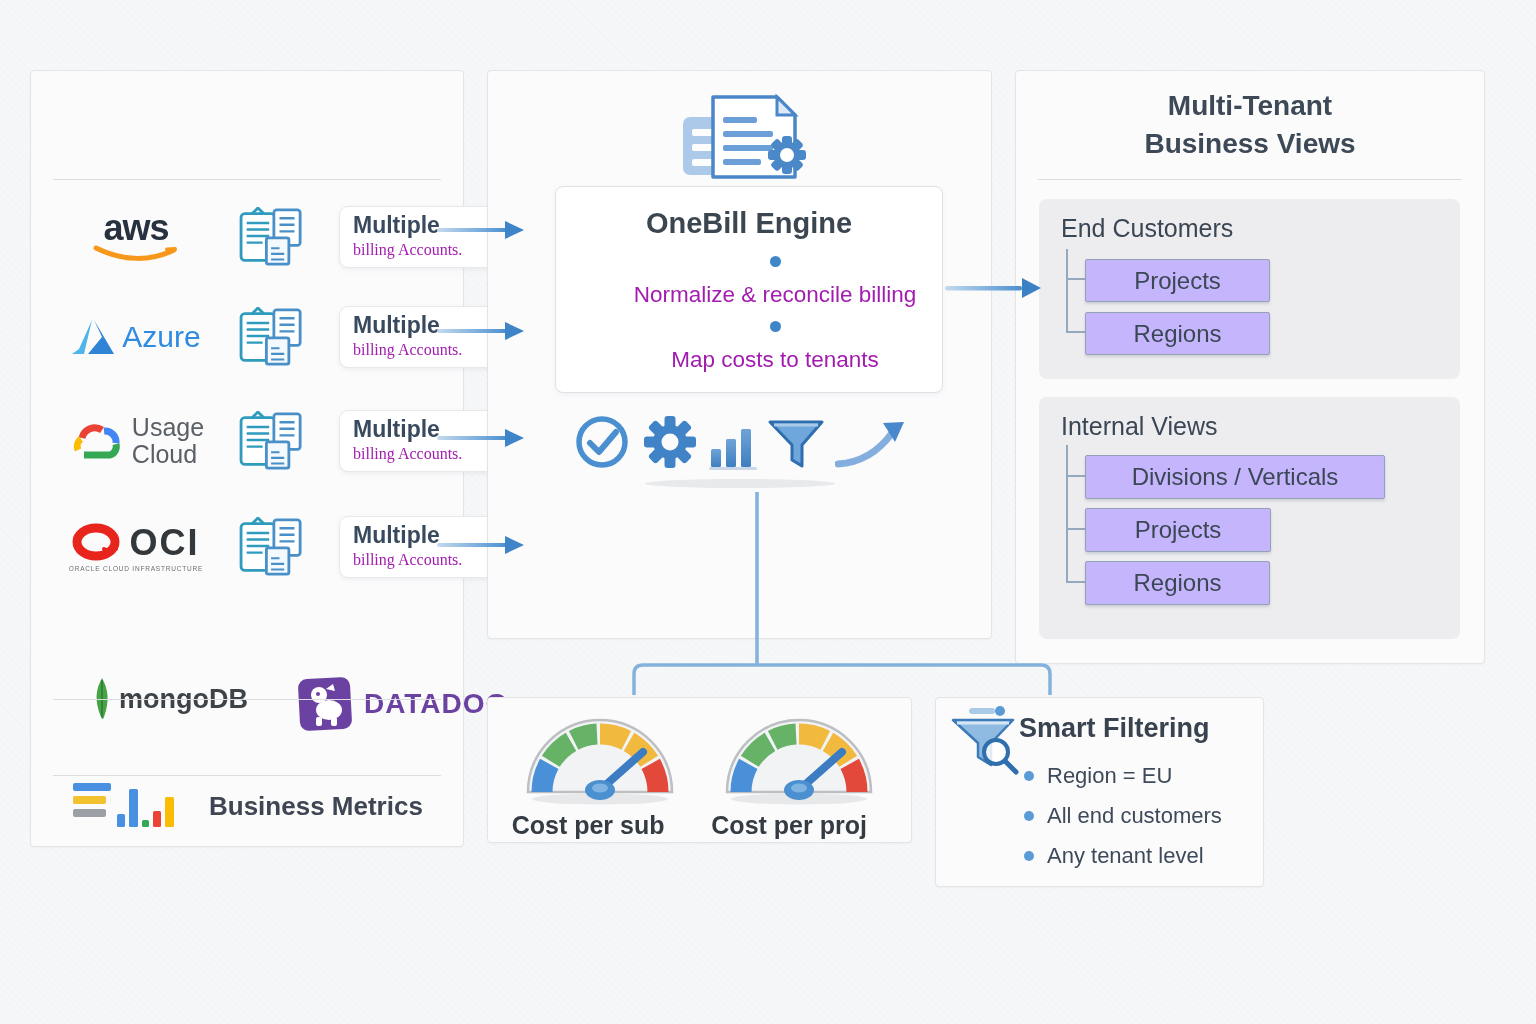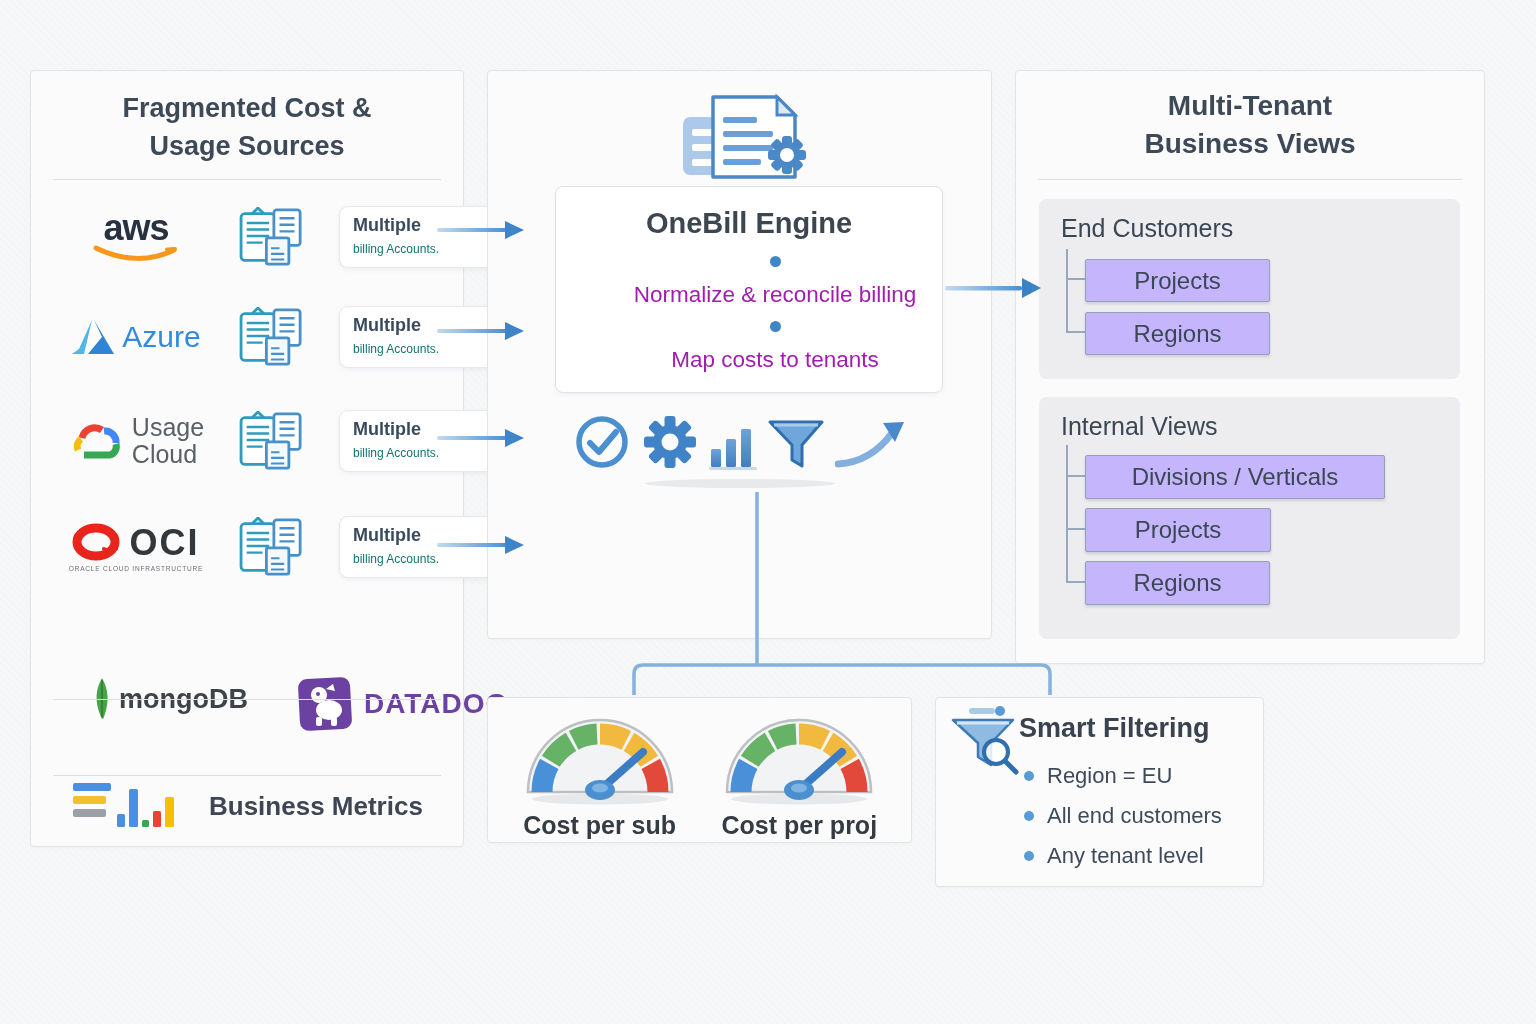--- a/index.html
+++ b/index.html
@@ -18,22 +18,22 @@
 
   
   .left-panel{left:30px;top:70px;width:432px;height:775px;}
   .lp-title{position:absolute;top:18px;left:0;width:100%;text-align:center;
     font-size:27px;line-height:38px;font-weight:600;color:#3d4956;}
   .src-row{position:absolute;left:0;width:100%;height:88px;display:flex;align-items:center;padding-left:30px;box-sizing:border-box;gap:23px;}
   .logo-box{width:150px;display:flex;justify-content:center;align-items:center;flex-shrink:0;}
   .billing-icon{width:68px;height:60px;margin-left:4px;flex-shrink:0;}
   .badge{margin-left:10px;background:#ffffff;border:1px solid #e7e8ea;border-radius:9px;
     box-shadow:0 2px 5px rgba(90,100,120,.08);padding:5px 13px 7px 13px;min-width:130px;}
-  .badge-title{font-size:18px;font-weight:600;color:#3a4a5e;line-height:27px;}
-  .badge-sub{font-size:12px;color:#0f766e;line-height:21px;}
+  .badge-title{font-size:23px;font-weight:600;color:#3a4a5e;line-height:27px;}
+  .badge-sub{font-size:16px;color:#a21caf;line-height:21px;font-family:Liberation Serif, serif;}
 
   .aws-wrap{display:flex;flex-direction:column;align-items:center;}
   .aws-text{font-size:36px;font-weight:700;letter-spacing:-1px;color:#27313f;line-height:34px;}
   .azure-wrap{display:flex;align-items:center;gap:7px;}
   .azure-text{font-size:30px;color:#2f8ce0;font-weight:500;}
   .gc-wrap{display:flex;align-items:center;gap:8px;}
   .gc-text{font-size:25px;color:#5a6066;line-height:27px;}
   .oci-wrap{display:flex;flex-direction:column;align-items:center;}
   .oci-row{display:flex;align-items:center;gap:5px;}
   .oci-text{font-size:36px;font-weight:600;letter-spacing:2px;color:#33383d;line-height:36px;}
@@ -70,21 +70,21 @@
   .group-card{position:absolute;left:23px;width:421px;background:#ededef;border-radius:8px;}
   .gc1{top:128px;height:180px;} .gc2{top:326px;height:242px;}
   .group-label{position:absolute;top:15px;left:22px;font-size:25px;color:#3b4654;}
   .tree-v{position:absolute;left:27px;width:2px;background:#94a8be;}
   .tree-h{position:absolute;left:27px;width:19px;height:2px;background:#94a8be;}
   .tbox{position:absolute;left:46px;background:#c4b5fd;border:1px solid #93a2b4;border-radius:2px;
     box-shadow:0 2px 3px rgba(120,130,150,.28);font-size:24px;color:#3b4754;text-align:center;}
 
   
   .gauges-panel{left:487px;top:697px;width:425px;height:146px;display:flex;justify-content:space-evenly;align-items:flex-start;padding-top:10px;box-sizing:border-box;}
-  .gauge-block{display:flex;flex-direction:column;align-items:center;}
+  .gauge-block{display:flex;flex-direction:column;align-items:flex-start;}
   .gauge-label{margin-top:3px;font-size:25px;font-weight:600;color:#343b42;}
 
   
   .filter-panel{left:935px;top:697px;width:327px;height:188px;}
   .sf-icon{position:absolute;left:15px;top:8px;}
   .sf-title{position:absolute;left:83px;top:15px;font-size:27px;font-weight:700;color:#39434f;}
   .sf-list{position:absolute;left:88px;top:58px;}
   .sf-li{display:flex;align-items:center;gap:13px;height:40px;font-size:22px;color:#3e4a5a;}
   .sf-dot{width:10px;height:10px;border-radius:50%;background:#5b9bd5;flex-shrink:0;}
 
@@ -126,24 +126,20 @@
         <path d="M117,33.8 A58,58 0 0 1 137.2,53.3" fill="none" stroke="#f2b93f" stroke-width="21"></path>
         <path d="M138.7,55.9 A58,58 0 0 1 146,84" fill="none" stroke="#e2493b" stroke-width="21"></path>
         <path d="M88,82 L131,44" stroke="#3b7cc2" stroke-width="8" stroke-linecap="round"></path>
         <ellipse cx="88" cy="82" rx="15" ry="10" fill="#4a8fd0"></ellipse>
         <ellipse cx="88" cy="80" rx="8" ry="4.5" fill="#7fb3e2"></ellipse>
       </symbol>
     </defs>
   </svg>
 
   <section class="panel left-panel">
-    <div class="lp-title">
-      <div>Fragmented Cost &amp;</div>
-      <div>Usage Sources</div>
-    </div>
     <div class="divider d1"></div>
 
     <div class="src-row" style="top:122px">
       <div class="logo-box">
         <div class="aws-wrap">
           <span class="aws-text">aws</span>
           <svg width="88" height="18" viewBox="0 0 88 18">
             <path d="M4,3 C32,17 60,16 82,5" fill="none" stroke="#f7981d" stroke-width="5" stroke-linecap="round"></path>
             <path d="M83,4 l-8,0.5" fill="none" stroke="#f7981d" stroke-width="4" stroke-linecap="round"></path>
           </svg>

